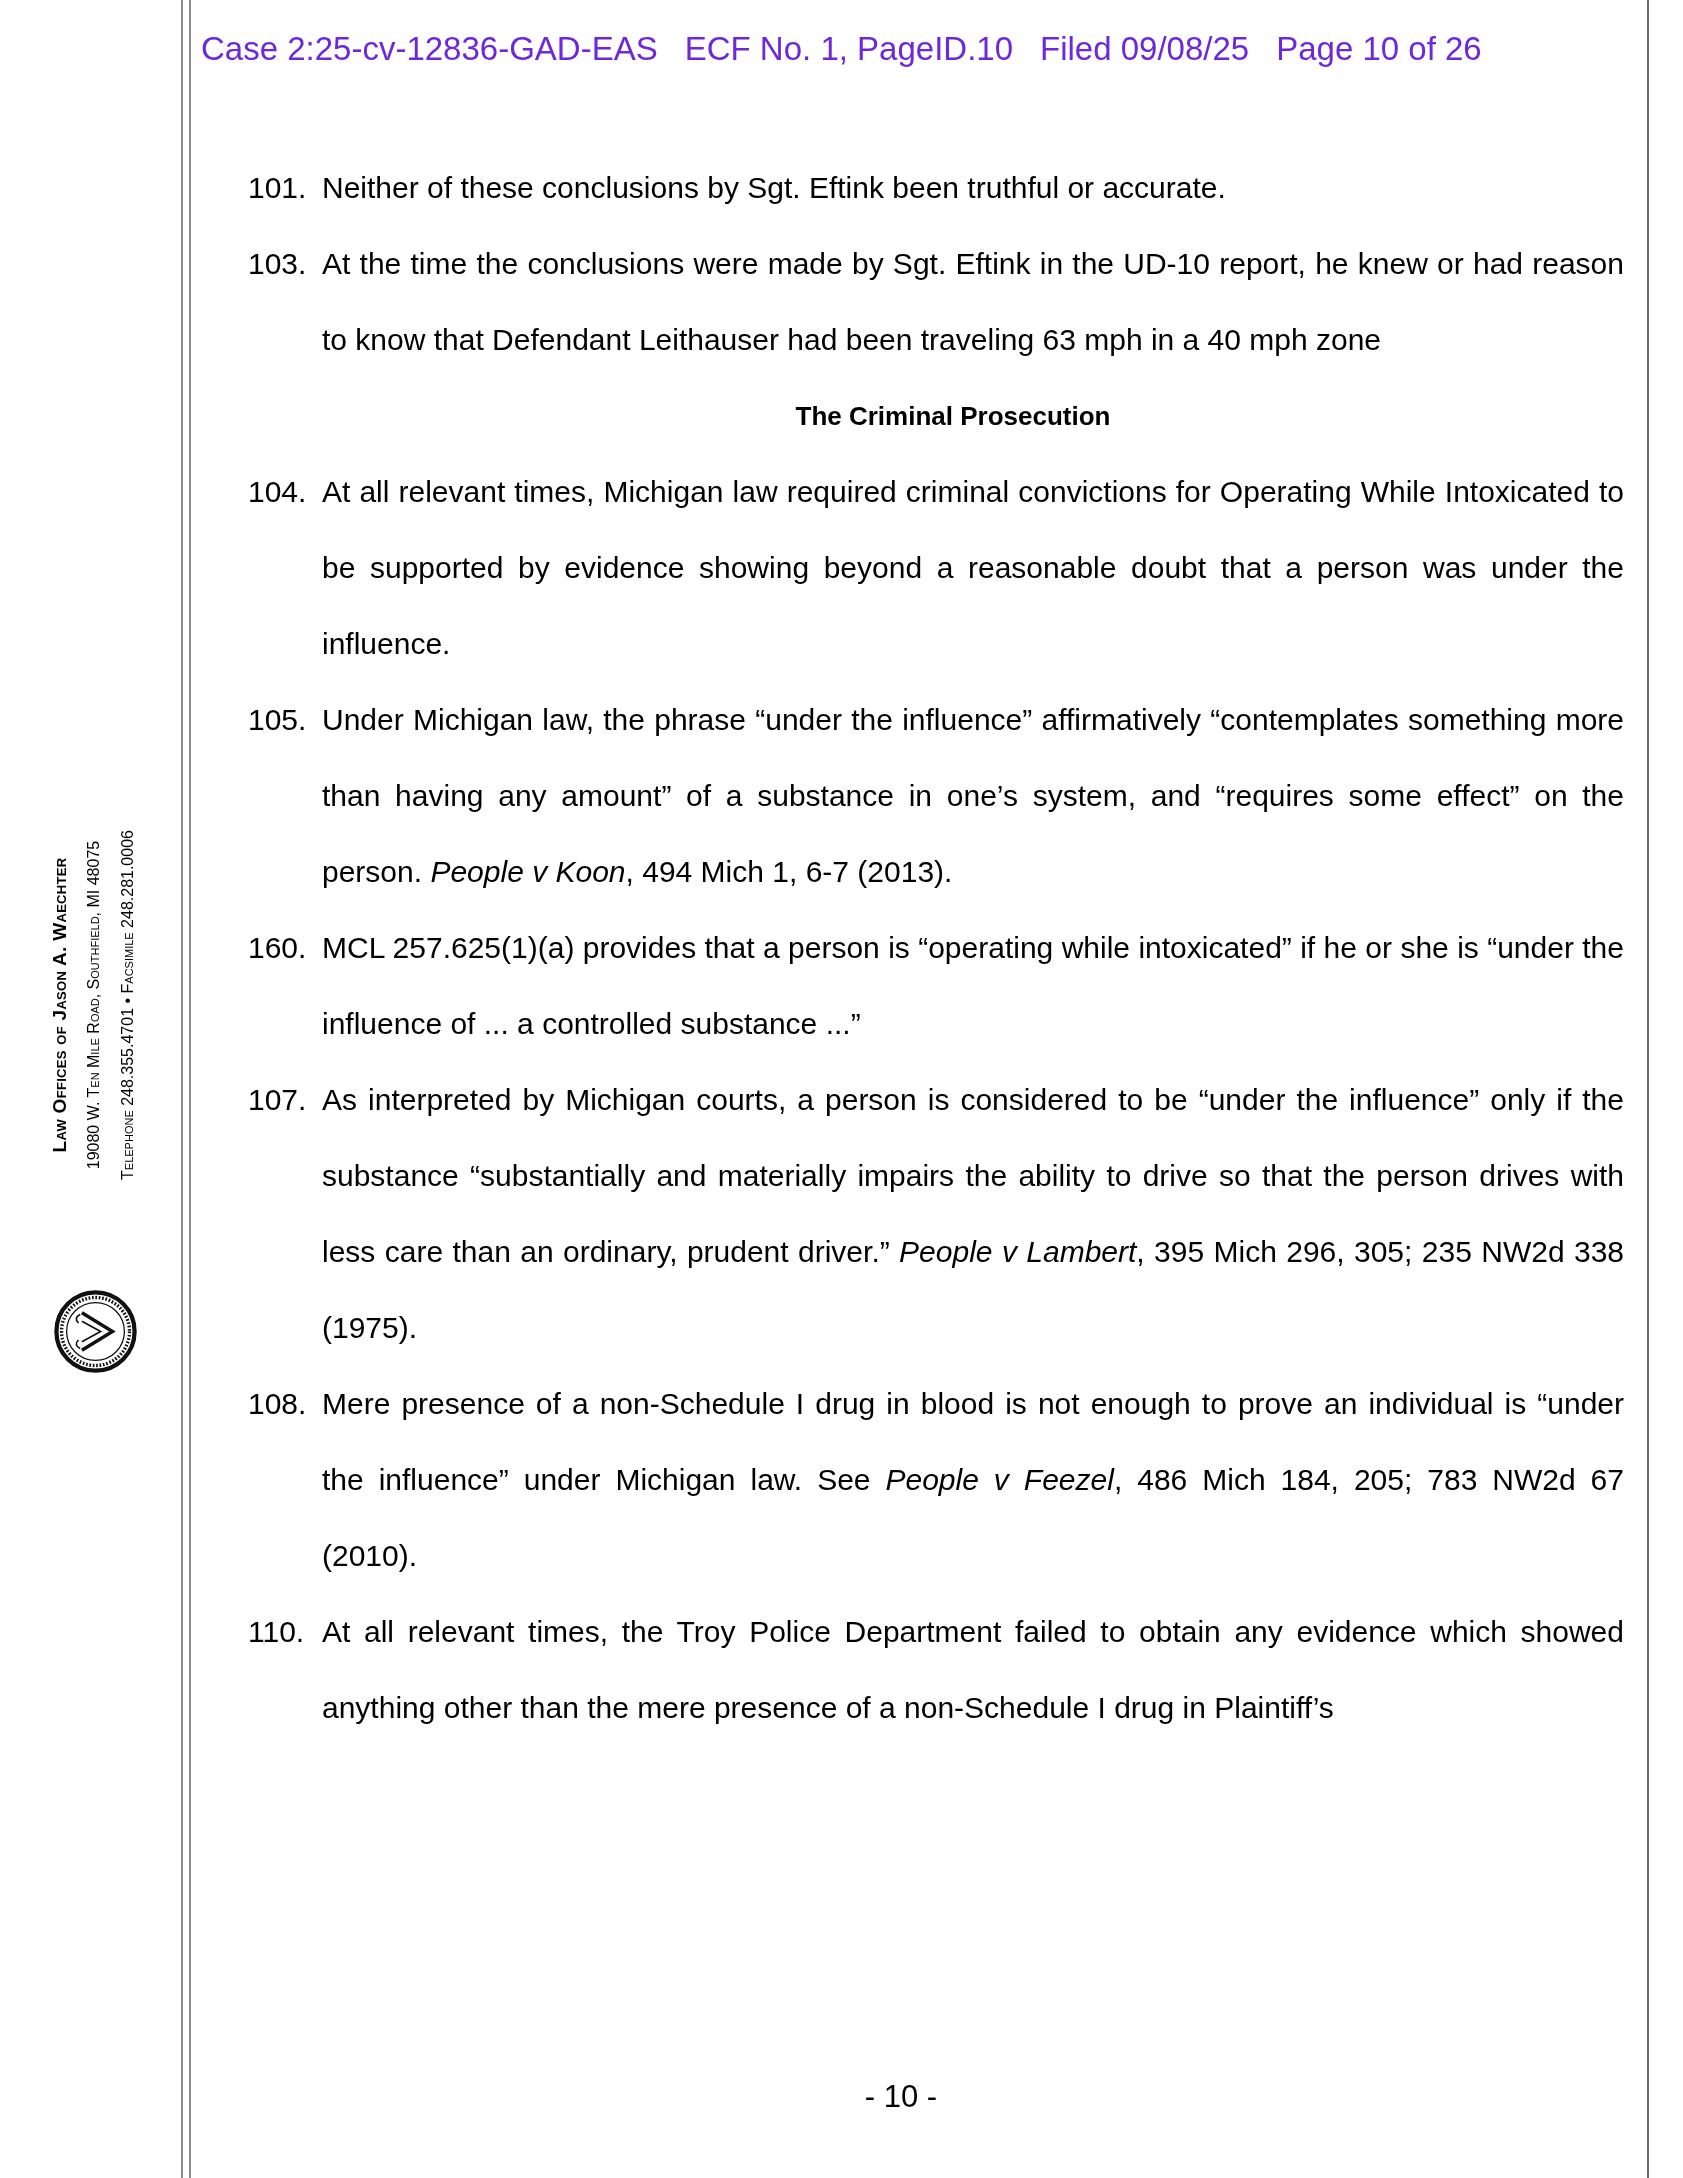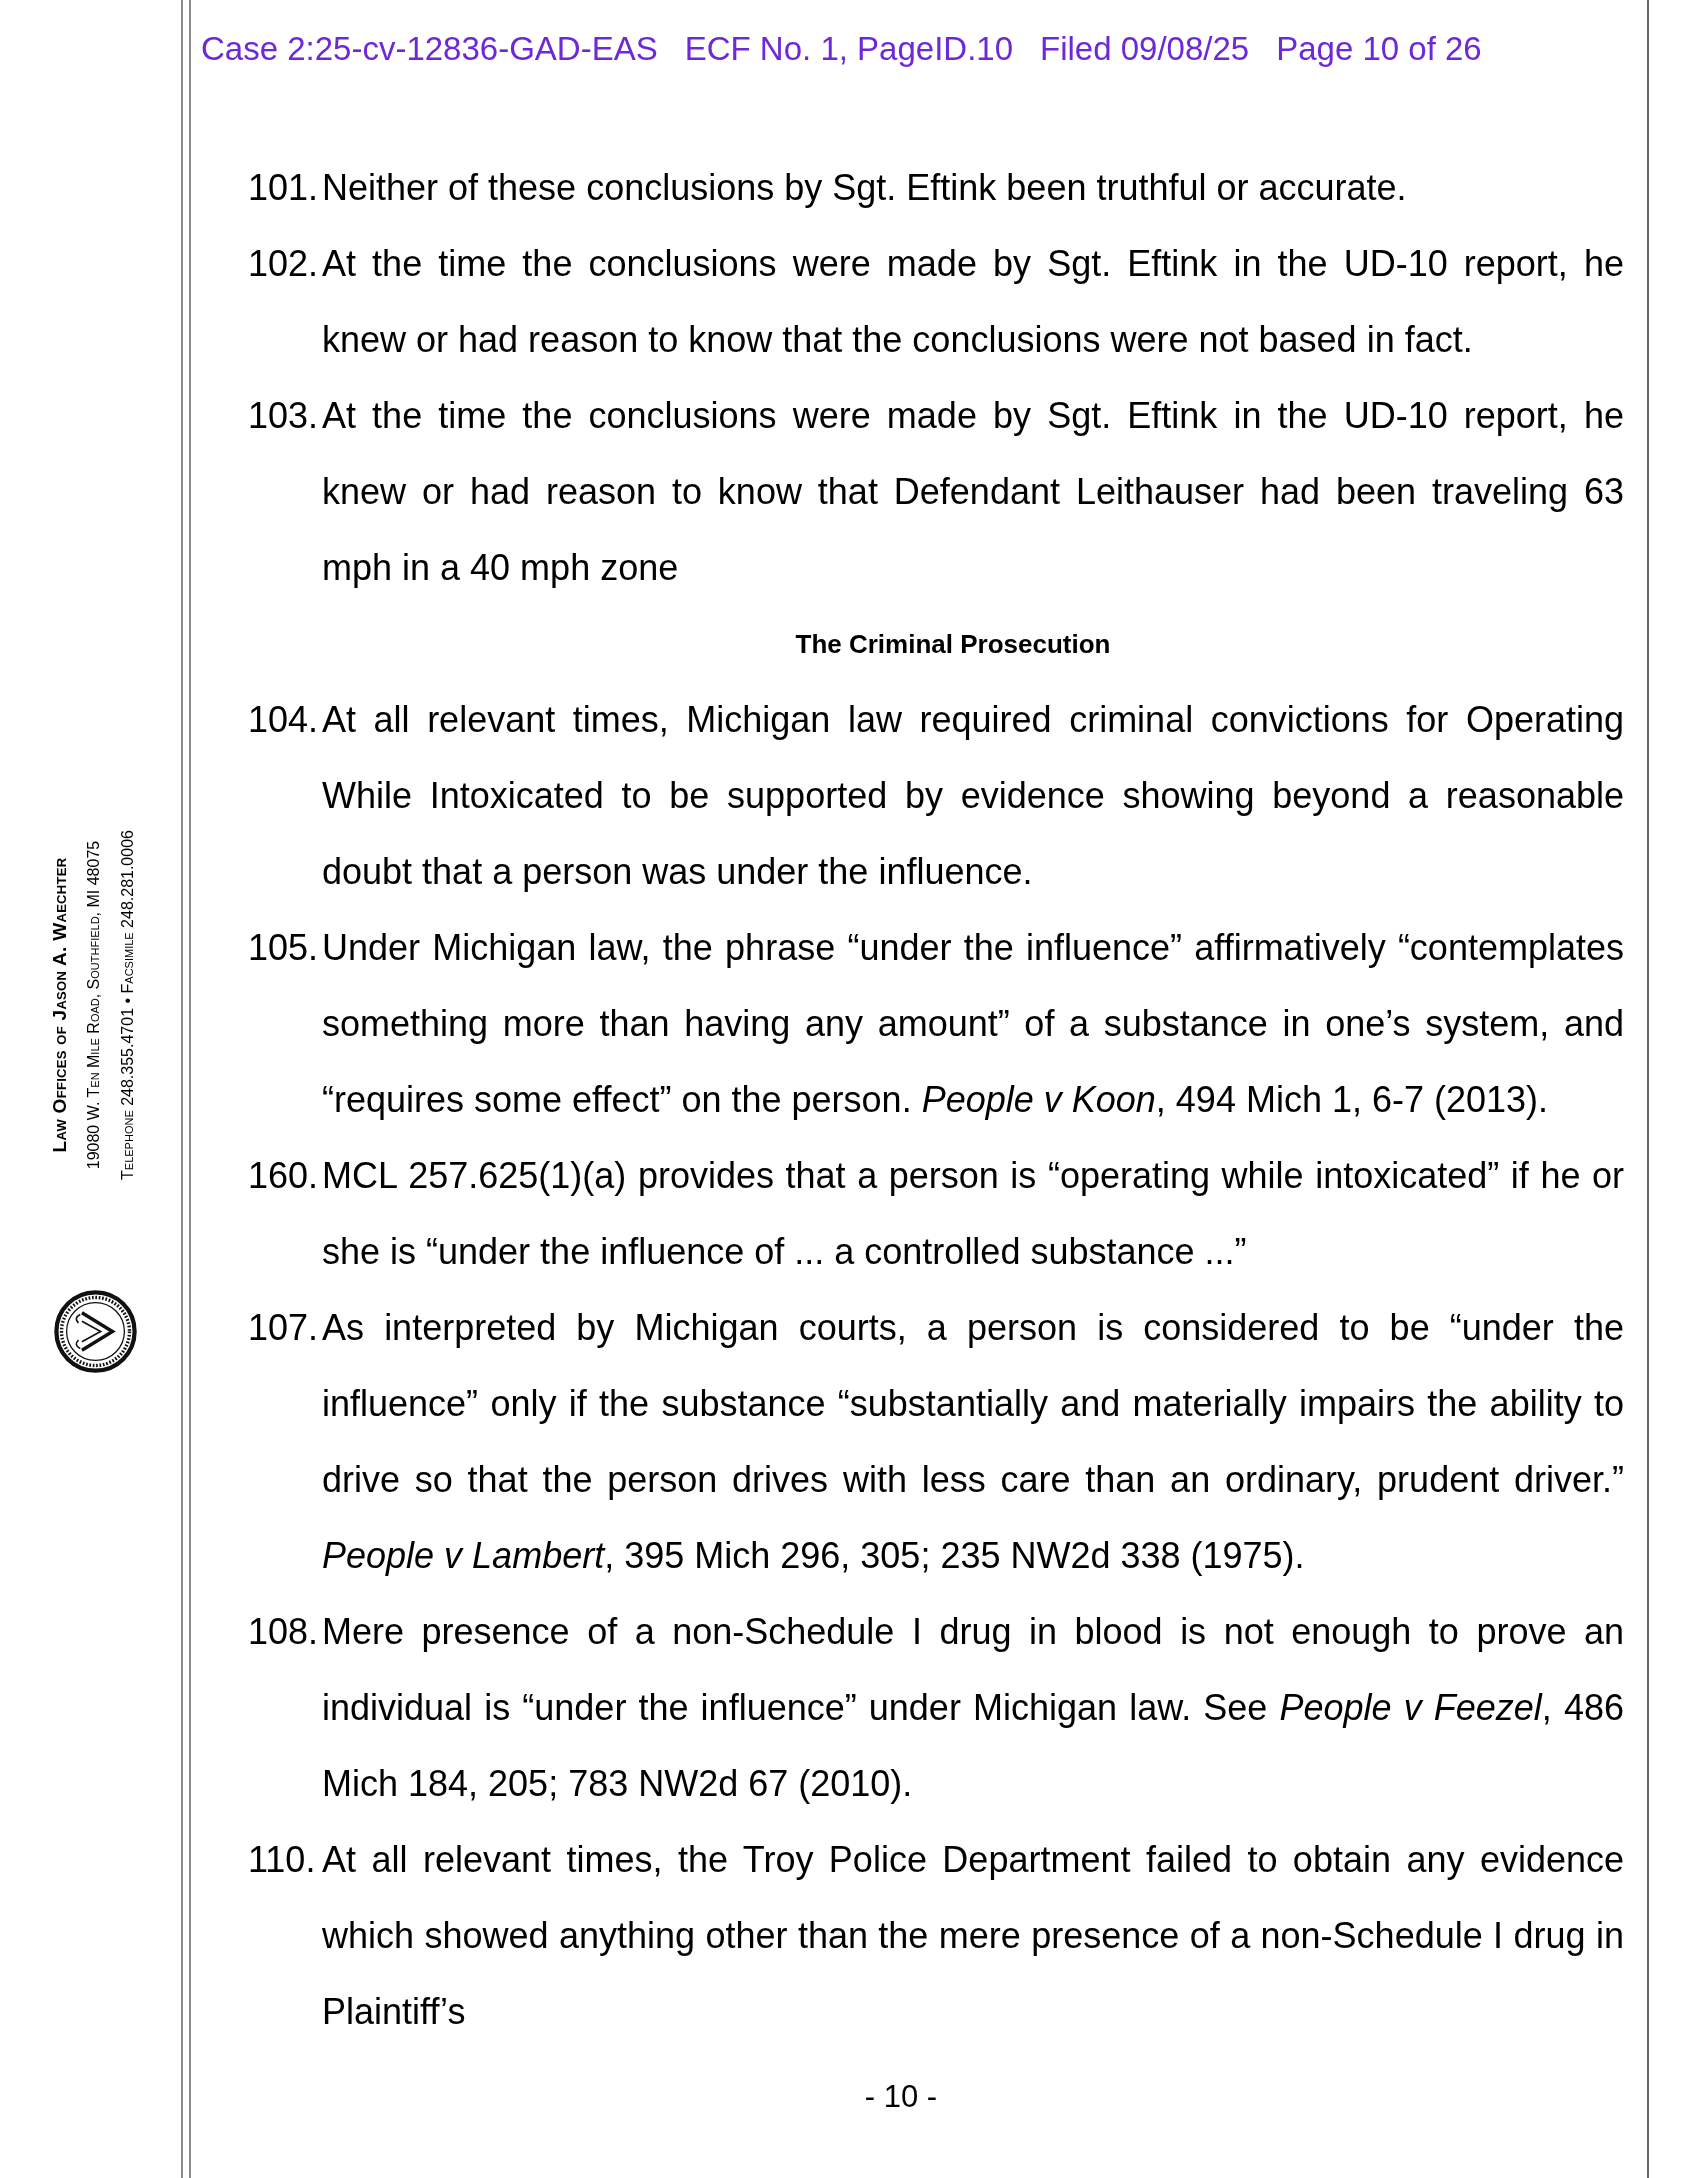--- a/index.html
+++ b/index.html
@@ -20,21 +20,21 @@
     .letterhead { position: absolute; left: 94px; top: 1005px; width: 475px; transform: translate(-50%, -50%) rotate(-90deg); text-align: center; }
     .lh-line { display: block; white-space: nowrap; line-height: 34px; }
     .lh-name { font-size: 19px; font-variant: small-caps; font-weight: bold; letter-spacing: 0.3px; }
     .lh-addr { font-size: 16px; font-variant: small-caps; }
     .lh-phone { font-size: 16px; font-variant: small-caps; }
 
     .seal { position: absolute; left: 53px; top: 1289px; width: 85px; height: 85px; }
 
     
     .body { position: absolute; left: 246px; top: 150px; width: 1378px; }
-    .para { position: relative; font-size: 36px; line-height: 76px; text-align: justify; padding-left: 76px; }
+    .para { position: relative; font-size: 30px; line-height: 76px; text-align: justify; padding-left: 76px; }
     .para .num { position: absolute; left: 2px; top: 0; }
     .para .txt { display: block; }
     .para .txt i { font-style: italic; }
     .heading { font-size: 26px; font-weight: bold; text-align: center; line-height: 76px; padding-left: 36px; }
 
     .page-number { position: absolute; left: 0; width: 1802px; top: 2079px; text-align: center; font-size: 31px; }
   </style>
 </head>
 <body>
 
@@ -63,24 +63,20 @@
     </g>
   </svg>
 
   <div class="body">
     <div id="paras-1">
         <div class="para">
           <span class="num">101.</span>
           <span class="txt"><span>Neither of these conclusions by Sgt. Eftink been truthful or accurate.</span></span>
         </div>
         <div class="para">
-          <span class="num">102.</span>
-          <span class="txt"><span>At the time the conclusions were made by Sgt. Eftink in the UD-10 report, he knew or had reason to know that the conclusions were not based in fact.</span></span>
-        </div>
-        <div class="para">
           <span class="num">103.</span>
           <span class="txt"><span>At the time the conclusions were made by Sgt. Eftink in the UD-10 report, he knew or had reason to know that Defendant Leithauser had been traveling 63 mph in a 40 mph zone</span></span>
         </div>
       </div>
     <div class="heading">The Criminal Prosecution</div>
     <div id="paras-2">
         <div class="para">
           <span class="num">104.</span>
           <span class="txt"><span>At all relevant times, Michigan law required criminal convictions for Operating While Intoxicated to be supported by evidence showing beyond a reasonable doubt that a person was under the influence.</span></span>
         </div>

